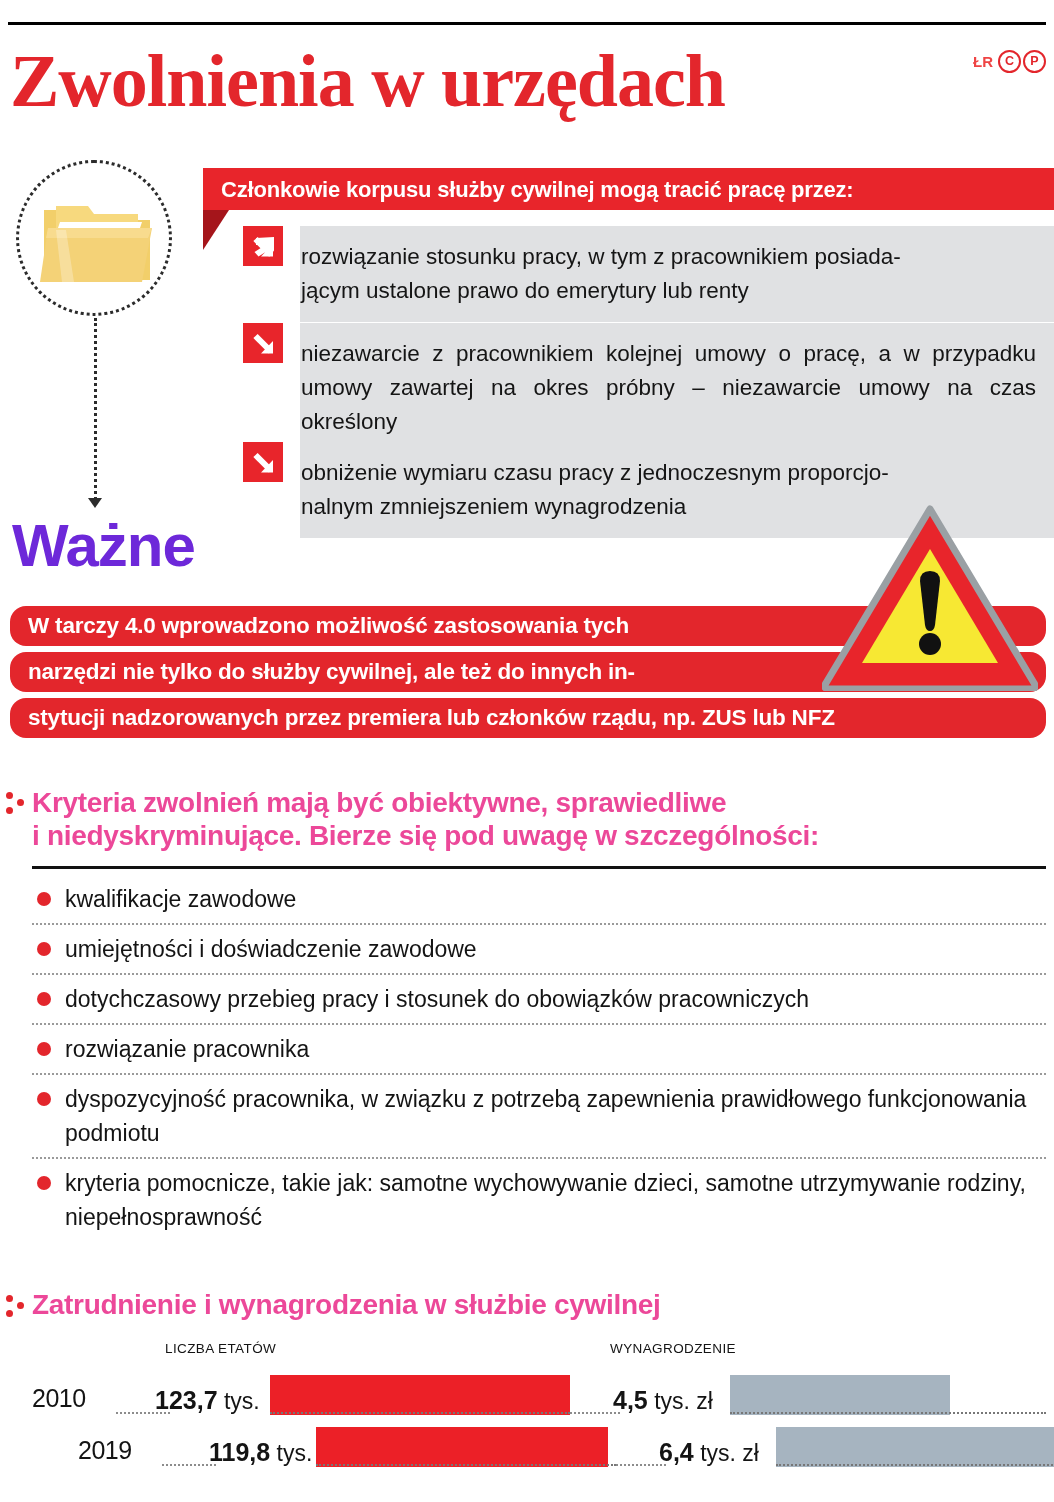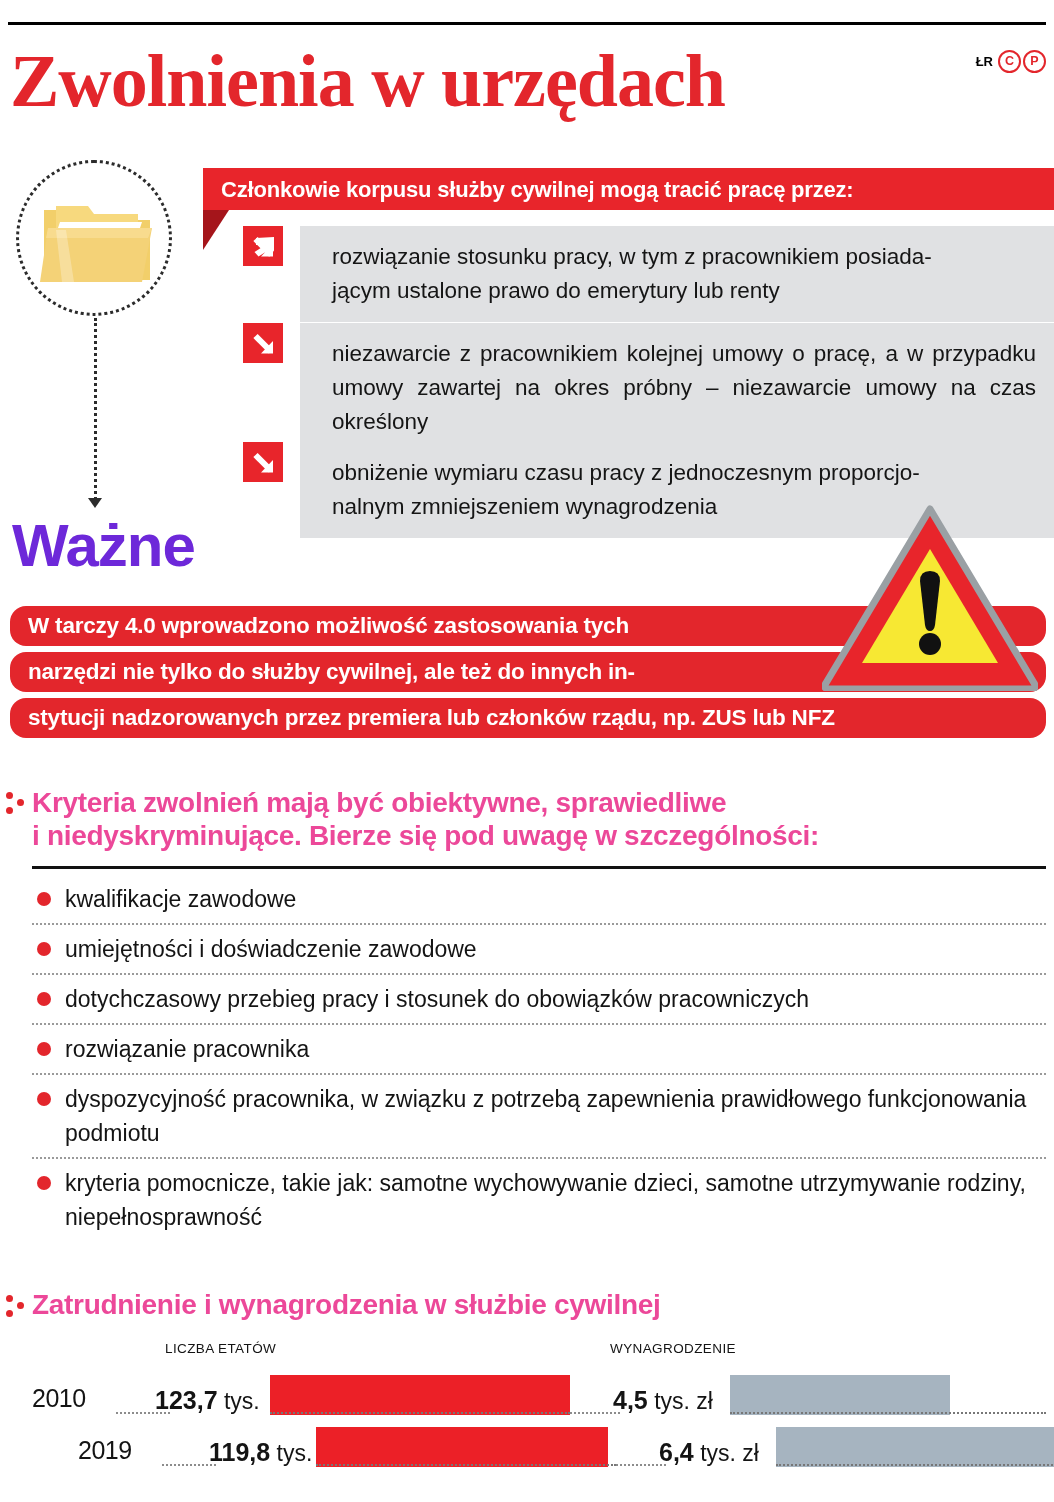--- a/index.html
+++ b/index.html
@@ -28,21 +28,21 @@
     letter-spacing:-1px;
     white-space:nowrap;
   }
 
   
   .logo{
     position:absolute;right:8px;top:50px;
     display:flex;align-items:center;gap:5px;
   }
   .logo-lr{
-    font-size:13px;font-weight:700;color:#000000;letter-spacing:0px;
+    font-size:15px;font-weight:700;color:#ef4444;letter-spacing:0px;
   }
   .logo-c,.logo-p{
     width:19px;height:19px;border-radius:50%;
     border:2.2px solid #e3262c;color:#e3262c;
     font-size:12.5px;font-weight:700;
     display:flex;align-items:center;justify-content:center;
     line-height:1;
   }
   .logo-marks{display:flex;gap:2px;}
 
@@ -89,21 +89,21 @@
   
   .item{position:absolute;}
   .item .ibox{
     position:absolute;left:0;top:0;width:40px;height:40px;background:#e8252b;
   }
   .item .itext{
     position:absolute;left:57px;top:0;
     background:#e0e1e3;
     color:#151515;
     font-size:22.5px;line-height:34px;
-    padding:14px 18px 14px 32px;
+    padding:14px 18px 14px 1px;
     box-sizing:border-box;
   }
   .item .itext.justify{text-align:justify;}
 
   
   .wazne{
     position:absolute;left:12px;top:516px;
     font-size:60px;font-weight:700;color:#6d28d9;letter-spacing:-1px;
     line-height:60px;
   }

